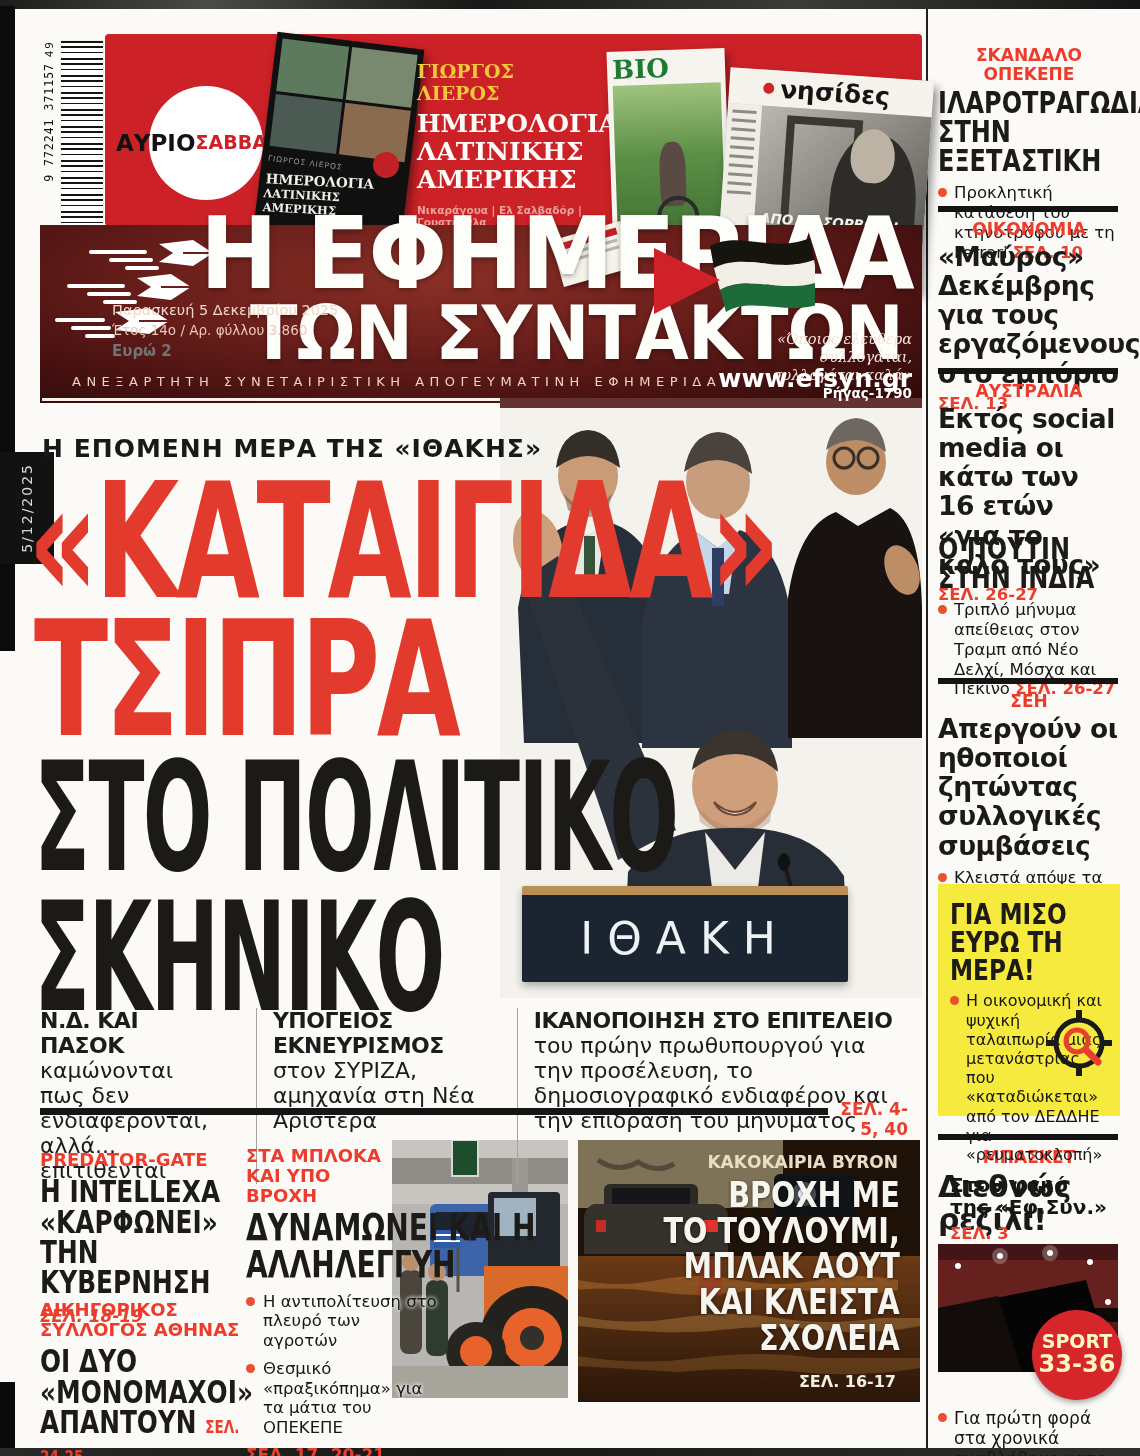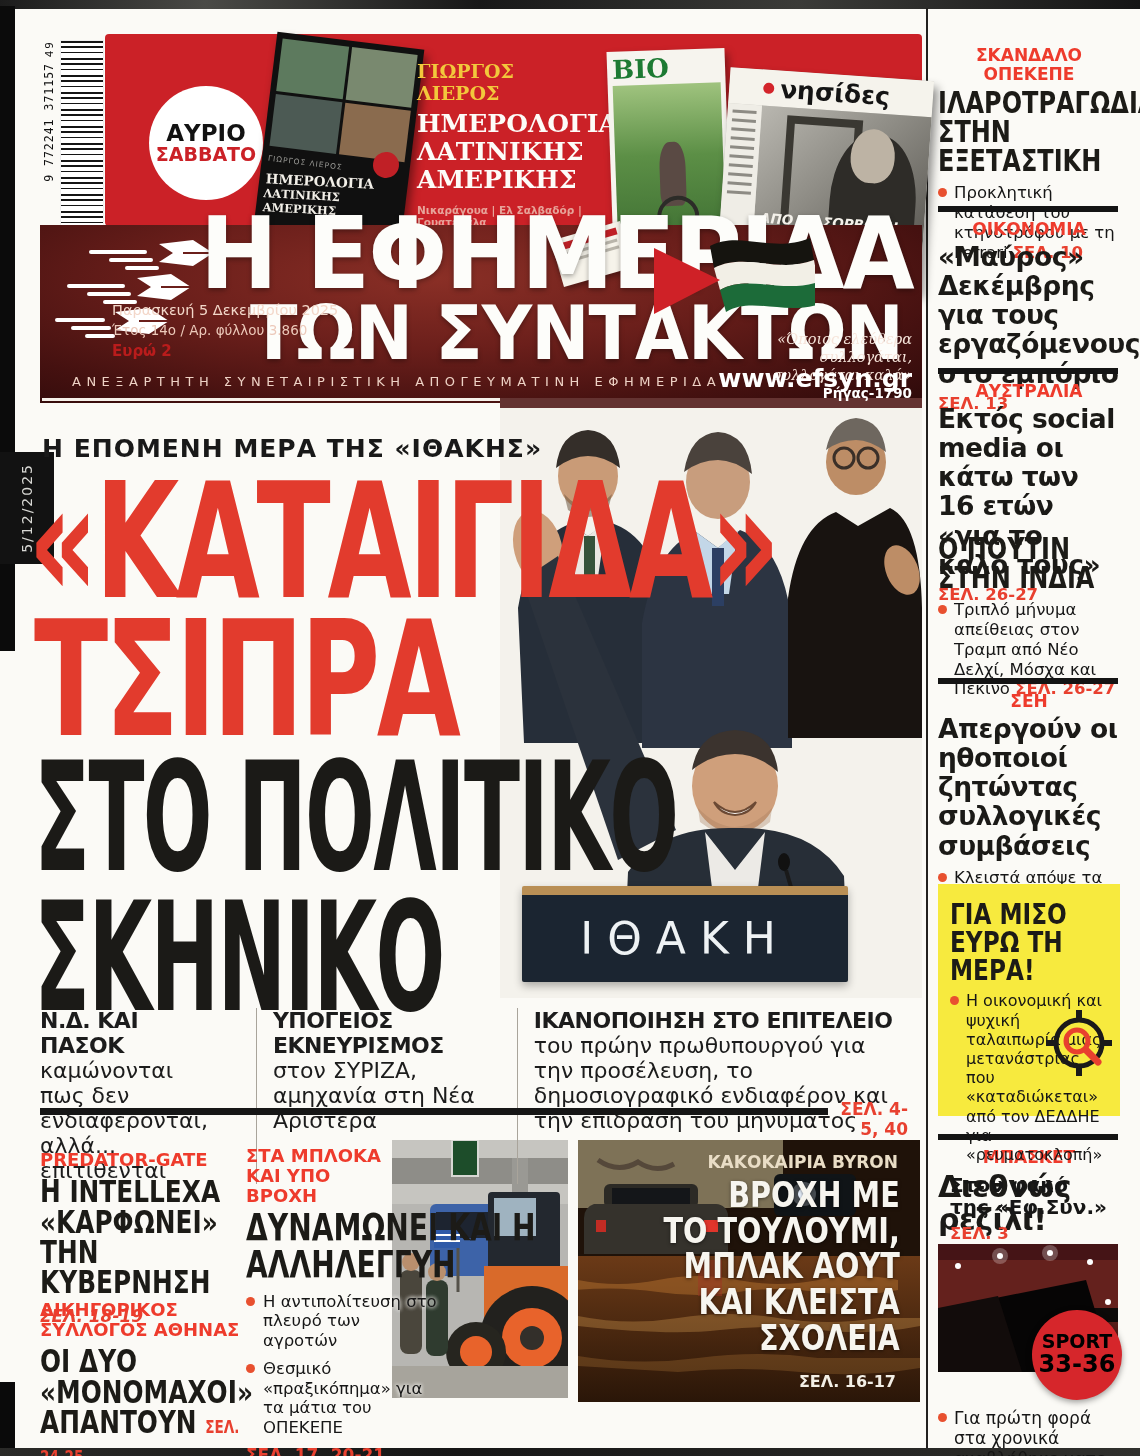--- a/index.html
+++ b/index.html
@@ -15,21 +15,21 @@
   .barcode{left:38px;top:40px;width:66px;height:196px;display:flex;}
   .barcode .nums{width:22px;display:flex;flex-direction:column;align-items:center;font-family:"DejaVu Sans Mono",monospace;color:#111;}
   .vtext{writing-mode:vertical-rl;transform:rotate(180deg);}
   .barcode .n49{font-size:11px;letter-spacing:2px;margin-bottom:6px;}
   .barcode .nmain{font-size:11.5px;letter-spacing:1px;}
   .bars{flex:1;background:
     repeating-linear-gradient(0deg,#141414 0 2px,#ffffff 2px 5px,#141414 5px 7px,#ffffff 7px 12px,#141414 12px 13px,#ffffff 13px 17px);
     border:1px solid #eee;}
   
   .promo{left:105px;top:34px;width:817px;height:192px;background:#cb2127;border-radius:4px;}
-  .badge-circle{left:44px;top:52px;width:114px;height:114px;background:#fff;border-radius:50%;display:flex;flex-direction:column;align-items:center;justify-content:center;line-height:1.05;}
+  .badge-circle{left:44px;top:52px;width:114px;height:114px;background:#fff;border-radius:50%;display:flex;flex-direction:row;align-items:center;justify-content:center;line-height:1.05;}
   .badge-circle .b1{font-size:23px;font-weight:700;color:#121212;}
   .badge-circle .b2{font-size:19px;font-weight:700;color:#cb2127;}
   .bookcover{left:158px;top:6px;width:148px;height:228px;background:#101010;transform:rotate(7deg);box-shadow:4px 6px 10px rgba(0,0,0,.45);padding:6px;box-sizing:border-box;}
   .bookcover .grid{display:grid;grid-template-columns:1fr 1fr;gap:3px;height:108px;}
   .bookcover .grid div{background:#5d7a5e;}
   .bookcover .grid .c2{background:#79896f;}
   .bookcover .grid .c3{background:#4c5a54;}
   .bookcover .grid .c4{background:#8a6b4e;}
   .bookcover .auth{color:#9a9a96;font-size:7.5px;margin-top:8px;letter-spacing:1px;}
   .bookcover .t1{color:#f2efe8;font-size:13.5px;font-weight:700;font-family:"DejaVu Serif",serif;transform:rotate(-4deg);margin-top:3px;}
@@ -60,21 +60,21 @@
   .masthead{left:40px;top:225px;width:882px;height:178px;background:
      radial-gradient(ellipse at 45% 30%,#8a2f26 0%,#6b1f1b 40%,#451110 75%,#2e0a0a 100%);}
   .mh-rule{left:42px;top:398px;width:878px;height:3px;background:#f6f1ea;}
   .title1{left:200px;top:206px;color:#fdfdfa;font-weight:700;font-size:100px;line-height:.95;letter-spacing:-2px;transform:scaleX(.93);transform-origin:left top;text-shadow:0 2px 6px rgba(0,0,0,.35);z-index:6;}
   .title2{left:250px;top:298px;color:#fdfdfa;font-weight:700;font-size:74px;line-height:.95;letter-spacing:-1px;transform:scaleX(.94);transform-origin:left top;text-shadow:0 2px 6px rgba(0,0,0,.35);z-index:6;}
   .paperbit{left:556px;top:230px;width:72px;height:48px;background:#f6f3ea;transform:rotate(-16deg);z-index:5;box-shadow:2px 3px 6px rgba(0,0,0,.4);}
   .paperbit i{display:block;height:7px;background:#c02026;margin:5px 6px 0 6px;}
   .paperbit em{display:block;height:3px;background:#b9b5ab;margin:4px 8px 0 6px;}
   .dateblock{left:112px;top:300px;color:#f3d7c9;font-size:14.5px;line-height:1.45;z-index:6;}
   .dateblock .d2{font-size:13.5px;color:#ecc9ba;}
-  .dateblock .d3{font-size:15px;color:#b91c1c;font-weight:700;}
+  .dateblock .d3{font-size:15px;color:#737373;font-weight:700;}
   .quote{left:700px;top:330px;width:212px;text-align:right;font-family:"DejaVu Serif",serif;font-style:italic;color:#f6e4da;font-size:14.5px;line-height:1.25;z-index:7;}
   .quote b{font-style:normal;color:#fff;font-family:"DejaVu Sans",sans-serif;font-size:13.5px;}
   .website{left:700px;top:364px;width:212px;text-align:right;color:#ffffff;font-size:25px;font-weight:700;z-index:7;}
   .tagline{left:72px;top:374px;color:#eed2c5;font-size:13px;letter-spacing:5.5px;z-index:6;white-space:nowrap;}
   
   .side-tab{left:0;top:452px;width:54px;height:112px;background:#121212;display:flex;align-items:center;justify-content:center;z-index:4;}
   .side-tab span{color:#d8d8d4;font-size:14px;letter-spacing:2px;}
   .kicker-main{left:42px;top:434px;font-size:25px;font-weight:700;color:#191919;letter-spacing:1px;z-index:6;}
   .hl{font-weight:700;line-height:.92;transform-origin:left top;z-index:6;white-space:nowrap;}
   .hl.red{color:#e23b2d;}
@@ -124,21 +124,21 @@
   .sb-cond{font-weight:700;color:#1c1b17;font-size:30px;line-height:.97;transform:scaleX(.8);transform-origin:left top;width:125%;margin-top:4px;}
   .sb-bullet{position:relative;padding-left:16px;font-size:16.5px;line-height:1.2;color:#161616;margin-top:8px;}
   .sb-bullet::before{content:"";position:absolute;left:0;top:5px;width:9px;height:9px;border-radius:50%;background:#e8502f;}
   .sb-pg{color:#e8402f;font-weight:700;font-size:16.5px;margin-top:6px;}
   .yellowbox{left:938px;top:884px;width:182px;height:232px;background:#f7ea3e;box-sizing:border-box;padding:12px 10px 2px 12px;z-index:6;position:absolute;}
   .yellowbox .sb-cond{font-size:29px;}
   .yellowbox .sb-bullet{font-size:16px;margin-top:7px;}
   .focus{font-size:20px;font-weight:700;color:#161616;line-height:1.1;margin-top:10px;}
   .target-icon{position:absolute;right:8px;bottom:40px;width:66px;height:66px;}
   .basket-photo{position:relative;margin-top:8px;width:180px;height:128px;}
-  .sport-badge{position:absolute;right:-4px;bottom:-28px;width:90px;height:90px;border-radius:50%;background:#d6262b;color:#000000;display:flex;flex-direction:column;align-items:center;justify-content:center;font-weight:700;line-height:1.05;box-shadow:0 2px 6px rgba(0,0,0,.4);}
+  .sport-badge{position:absolute;right:-4px;bottom:-28px;width:90px;height:90px;border-radius:50%;background:#d6262b;color:#fef9c3;display:flex;flex-direction:column;align-items:center;justify-content:center;font-weight:700;line-height:1.05;box-shadow:0 2px 6px rgba(0,0,0,.4);}
   .sport-badge .s1{font-size:19px;}
   .sport-badge .s2{font-size:24px;}
 </style>
 </head>
 <body>
 
 <div id="page">
 
   <div class="abs top-edge"></div>
   <div class="abs left-edge"></div>

